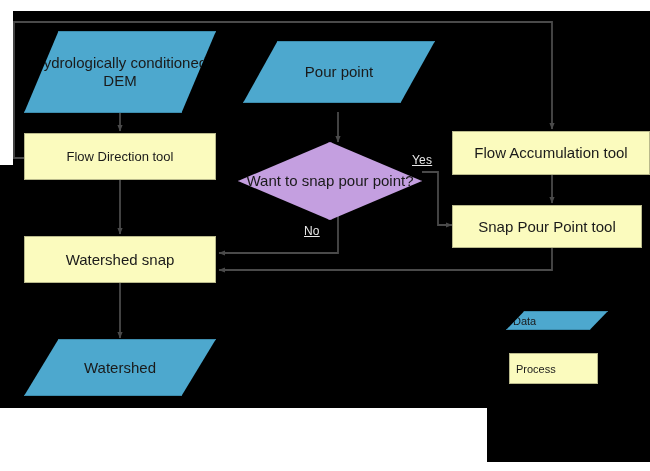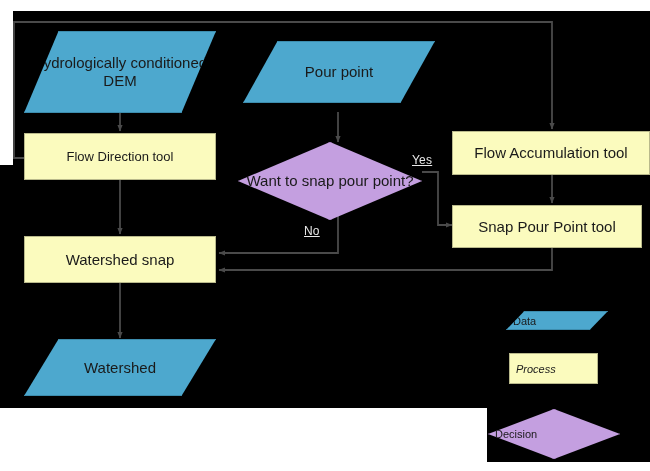--- a/index.html
+++ b/index.html
@@ -161,21 +161,18 @@
     <span class="node-label">Watershed</span>
   </div>
 
   <span class="edge-label" style="left:412px; top:153px;">Yes</span>
   <span class="edge-label" style="left:304px; top:224px;">No</span>
 
   <div class="legend-item shape-data" style="left:506px; top:311px; width:102px; height:19px;">
     <span class="node-label">Data</span>
   </div>
 
-  <div class="legend-item shape-process" style="left:509px; top:353px; width:89px; height:31px;font-style:italic;">
+  <div class="legend-item shape-process" style="left:509px; top:353px; width:89px; height:31px;">
     <span class="node-label">Process</span>
   </div>
 
-  <div class="legend-item shape-decision" style="left:488px; top:409px; width:132px; height:50px;">
-    <span class="node-label">Decision</span>
-  </div>
 
 </div>
 
 </body></html>

